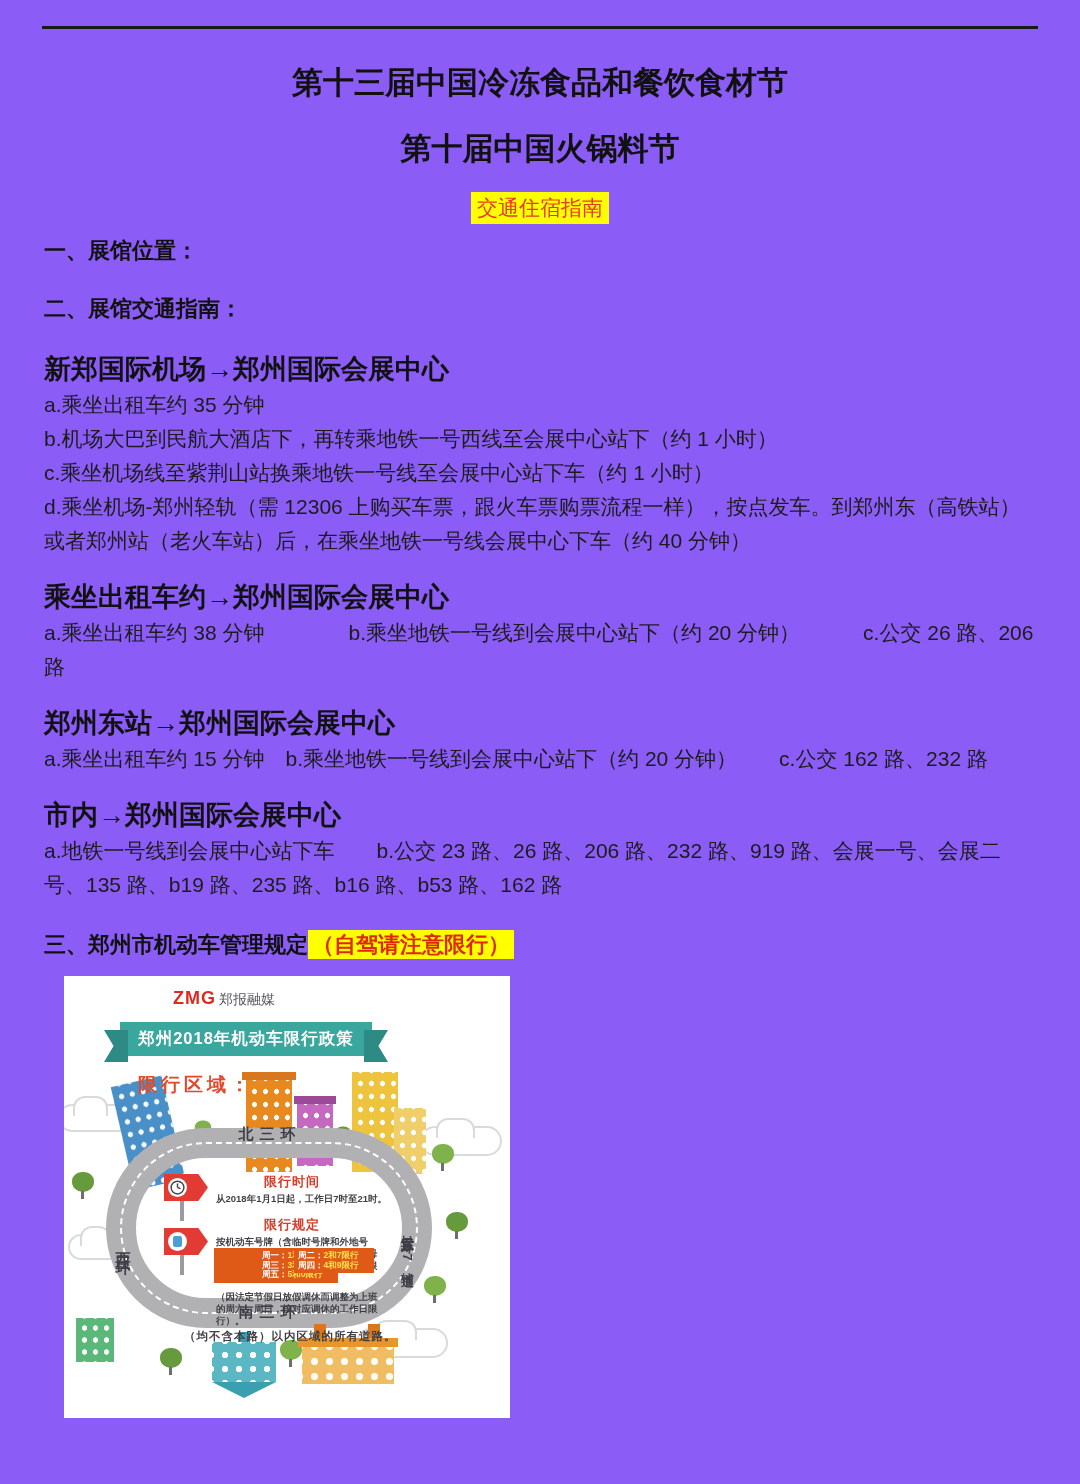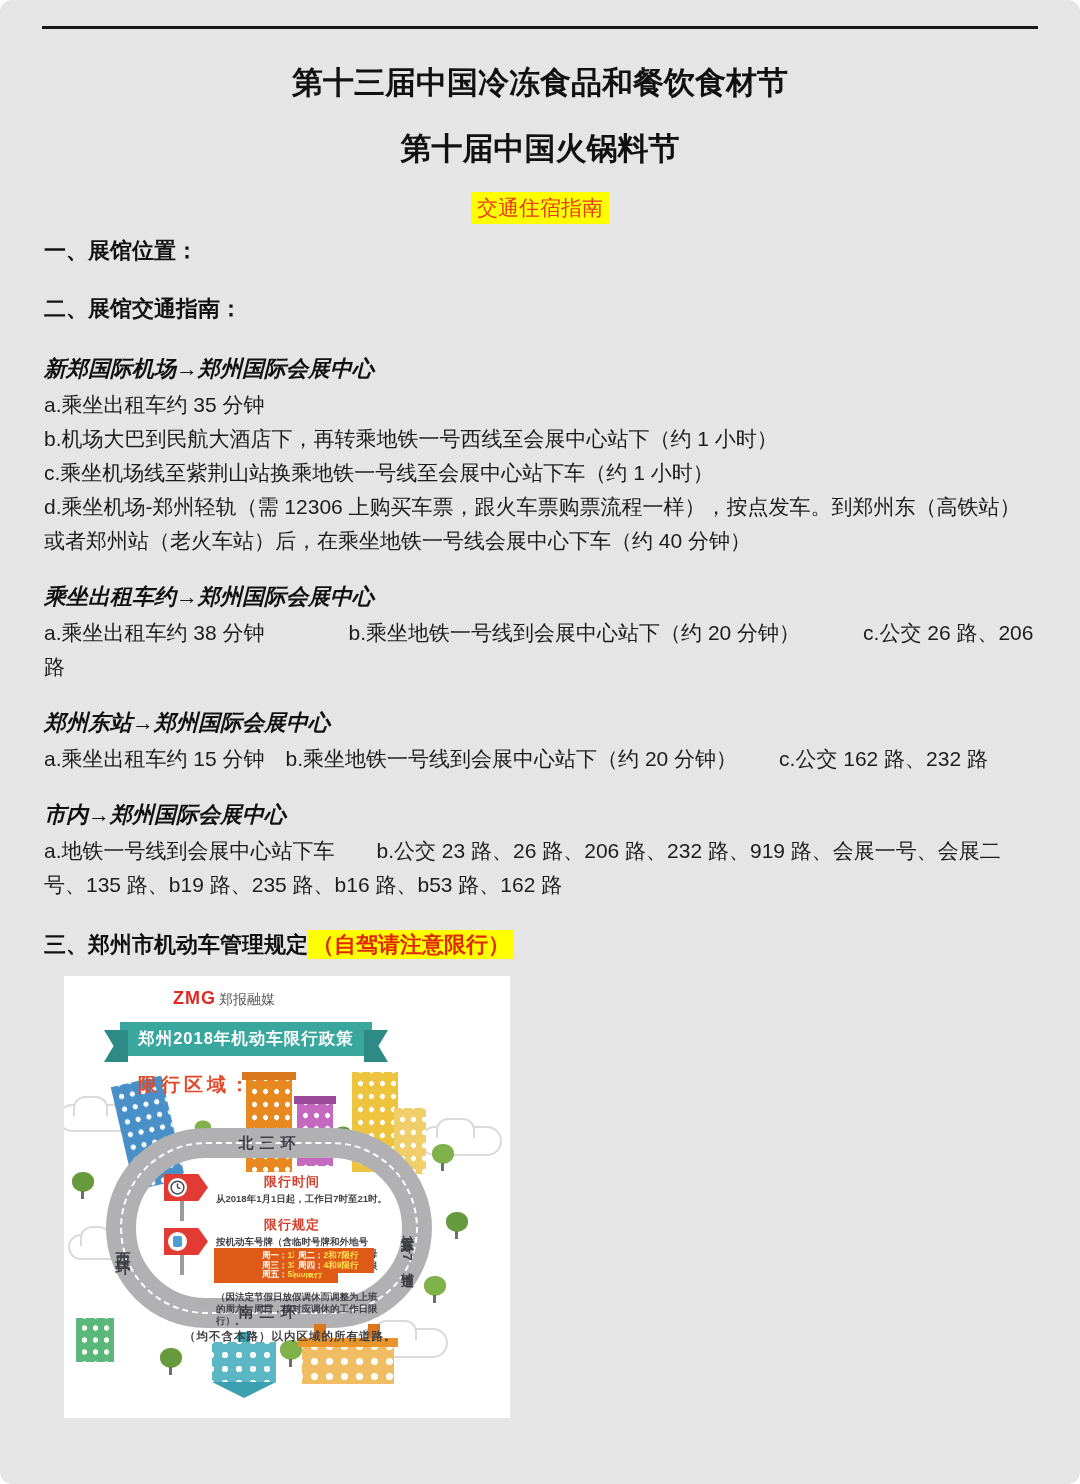--- a/index.html
+++ b/index.html
@@ -1,32 +1,32 @@
 <!DOCTYPE html>
 <html><head>
 <meta charset="utf-8">
 <style>
   html,body{margin:0;padding:0;background:#ffffff;}
   .page{
-    position:relative;width:1080px;height:1484px;background:#e5e5e5;
-    font-family:"Liberation Sans",sans-serif;color:#1c1c1c;overflow:hidden;border-radius:12px;
+    position:relative;width:1080px;height:1484px;background:#8b5cf6;
+    font-family:"Liberation Sans",sans-serif;color:#1c1c1c;overflow:hidden;
   }
   .topline{position:absolute;left:42px;right:42px;top:26px;height:3px;background:#1a1a1a;}
   .doc{position:absolute;left:44px;right:44px;top:0;padding-top:62px;}
   .title{font-size:31px;font-weight:bold;text-align:center;line-height:42px;margin:0;color:#111;}
   .title2{margin-top:24px;}
   .badge-row{text-align:center;margin-top:22px;line-height:28px;}
   .badge{display:inline-block;background:#ffff00;color:#e8391d;font-size:21px;padding:2px 6px;font-weight:normal;}
   h2{font-size:22px;font-weight:bold;margin:0;line-height:26px;color:#111;}
   .h2-1{margin-top:14px;}
   .h2-2{margin-top:32px;}
   .h2-3{margin-top:26px;line-height:34px;}
   .body-line{font-size:21px;line-height:34px;margin:0;font-weight:normal;}
   .venue{margin-top:32px;}
-  .route-title{font-size:22px;font-weight:bold;margin:0;line-height:26px;color:#111;font-style:italic;}
+  .route-title{font-size:27px;font-weight:bold;margin:0;line-height:26px;color:#111;}
   .rt1{margin-top:34px;}
   .rt{margin-top:26px;}
   .route-lines{margin-top:6px;}
   .hl{background:#ffff00;color:#e02800;font-weight:bold;padding:2px 4px;}
 
   
   .info{position:relative;width:446px;height:442px;margin:14px 0 0 20px;background:#ffffff;overflow:hidden;}
   .ig-logo{position:absolute;top:12px;left:40px;width:240px;text-align:center;z-index:5;white-space:nowrap;}
   .ig-logo .abbr{color:#e02820;font-weight:bold;font-size:18px;letter-spacing:1px;}
   .ig-logo .name{color:#55555c;font-weight:normal;font-size:14px;margin-left:3px;}
@@ -47,21 +47,21 @@
   .roofbar{position:absolute;z-index:1;}
   .tree{position:absolute;width:22px;height:20px;background:#7fb24a;border-radius:45% 45% 50% 50%;z-index:1;}
   .tree::after{content:"";position:absolute;left:9px;bottom:-7px;width:3px;height:8px;background:#6e6e6e;}
   .tree.dark{background:#669a3c;}
   .tree.small{transform:scale(.75);}
 
   .road{position:absolute;left:42px;top:152px;width:326px;height:200px;box-sizing:border-box;
         border:30px solid #b1b0b3;border-radius:100px;z-index:2;background:transparent;}
   .road-dash{position:absolute;inset:-16px;border:2px dashed #ffffff;border-radius:88px;}
   .ring-label{position:absolute;z-index:4;color:#3e3e46;font-weight:bold;font-size:15px;letter-spacing:6px;text-align:center;}
-  .ring-north{top:158px;left:146px;width:120px;}
+  .ring-north{top:149px;left:146px;width:120px;}
   .ring-south{top:327px;left:146px;width:120px;}
   .ring-vert{writing-mode:vertical-rl;letter-spacing:4px;}
   .ring-west{top:216px;left:49px;height:110px;}
   .ring-east{top:192px;left:334px;height:160px;font-size:13px;letter-spacing:2px;}
 
   .sign{position:absolute;z-index:4;width:46px;}
   .sign .arrow{width:44px;height:27px;background:#e23b33;clip-path:polygon(0 0,78% 0,100% 50%,78% 100%,0 100%);
         display:flex;align-items:center;}
   .sign .disc{width:19px;height:19px;background:#ffffff;border-radius:50%;margin-left:4px;
         display:flex;align-items:center;justify-content:center;}

